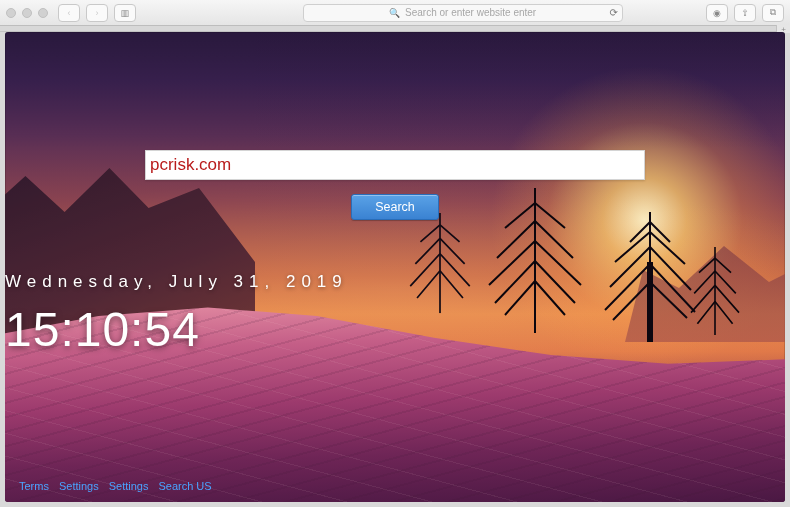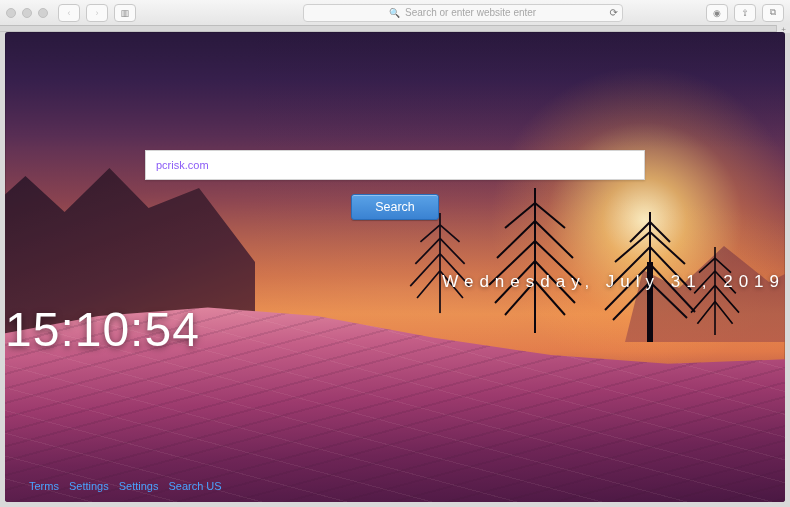--- a/index.html
+++ b/index.html
@@ -119,56 +119,56 @@
     
     .search-wrap {
       position: absolute; top: 118px; left: 50%; transform: translateX(-50%);
       width: 500px;
       display: flex; flex-direction: column; align-items: center; gap: 14px;
     }
     .search-input {
       width: 100%; height: 30px;
       border: 1px solid #d4d4d4;
       background: #ffffff;
-      padding: 0 10px;
-      font-size: 11px;
-      color: #8b5cf6;
+      padding: 0 4px;
+      font-size: 17px;
+      color: #b91c1c;
       outline: none;
       box-shadow: 0 1px 2px rgba(0,0,0,0.15);
     }
     .search-btn {
       width: 88px; height: 26px;
       border: 1px solid #2a6db8;
       border-radius: 3px;
       background: linear-gradient(#5aa2e6, #3a82d2);
       color: #fff; font-size: 12.5px;
       box-shadow: inset 0 1px 0 rgba(255,255,255,0.35), 0 1px 1px rgba(0,0,0,0.25);
       cursor: pointer;
     }
     
     .date-line {
       position: absolute; top: 240px; left: 0; right: 0;
-      text-align: right;
+      text-align: left;
       color: #ffffff;
       font-size: 17px;
       letter-spacing: 6px;
       font-weight: 300;
       text-shadow: 0 1px 4px rgba(0,0,0,0.45);
     }
     .time-line {
       position: absolute; top: 270px; left: 0; right: 0;
       color: #ffffff;
       font-size: 48px;
       font-weight: 300;
       letter-spacing: 1px;
       text-shadow: 0 2px 6px rgba(0,0,0,0.5);
     }
     
     .footer-links {
-      position: absolute; left: 24px; bottom: 10px;
+      position: absolute; left: 14px; bottom: 10px;
       display: flex; gap: 10px;
       font-size: 11px;
     }
     .footer-links a { color: #4aa3ff; text-decoration: none; cursor: pointer; }
   </style>
 </head>
 <body>
 
 <div class="browser-chrome">
   <div class="traffic-lights">

